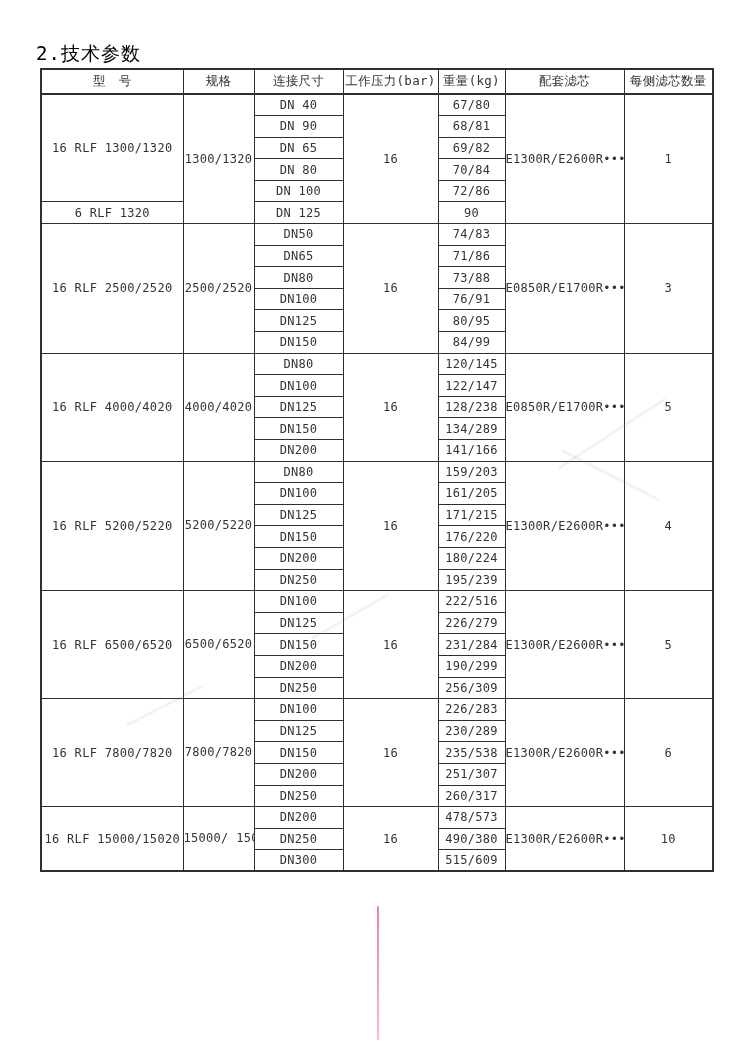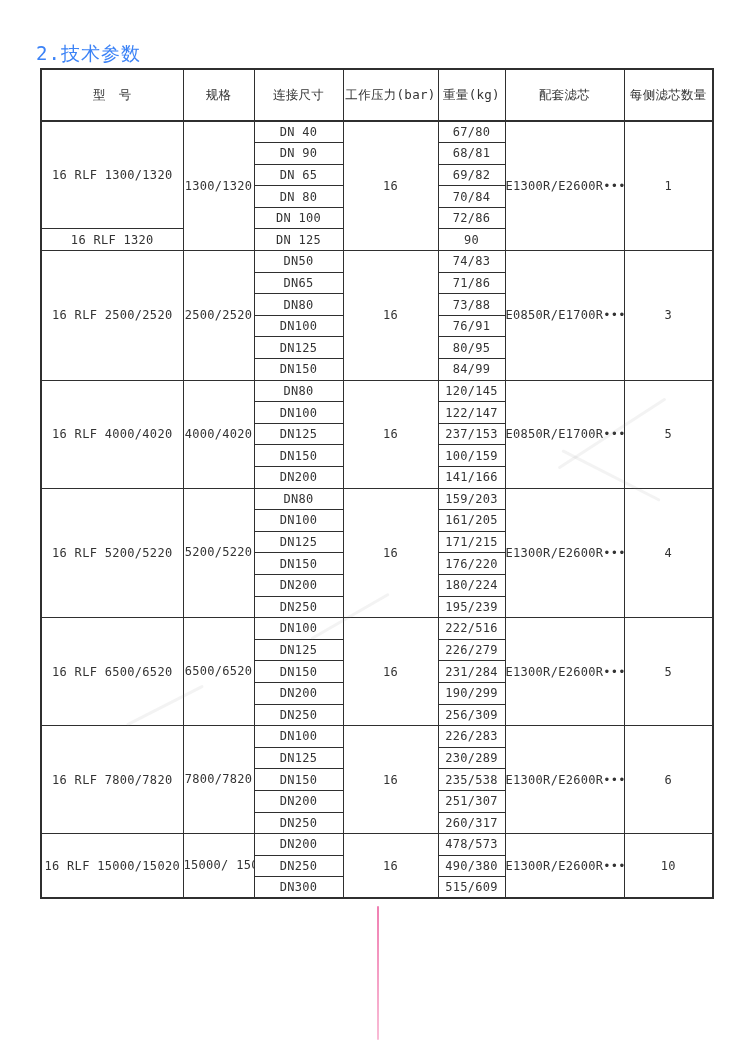--- a/index.html
+++ b/index.html
@@ -3,35 +3,35 @@
 <meta charset="utf-8">
 <style>
   html,body{margin:0;padding:0;}
   body{
     width:750px;height:1052px;position:relative;background:#ffffff;
     font-family:"DejaVu Sans Mono","Liberation Mono",monospace;
     color:#333333;overflow:hidden;
   }
   .page-title{
     position:absolute;left:36px;top:41px;margin:0;
-    font-size:19px;font-weight:normal;letter-spacing:1px;color:#3b82f6;
+    font-size:19px;font-weight:normal;letter-spacing:1px;color:#000000;
   }
   table.spec{
     position:absolute;left:40px;top:68px;
     border-collapse:collapse;table-layout:fixed;width:672px;
     border:2px solid #2f2f2f;
   }
   table.spec th, table.spec td{
     border:1px solid #2f2f2f;
     text-align:center;vertical-align:middle;
     padding:0;font-weight:normal;
     font-size:12px;letter-spacing:0.3px;color:#333333;
     overflow:hidden;white-space:nowrap;
   }
-  table.spec thead tr{height:52px;}
+  table.spec thead tr{height:25px;}
   table.spec thead th{font-size:12.5px;border-bottom:2px solid #2f2f2f;}
   table.spec tbody tr{height:21.6px;}
   td.model{text-align:left;padding-left:7px;}
   td.spec-cell{white-space:pre-line;line-height:15px;}
   td.filter{letter-spacing:0;font-size:11.5px;margin-left:36px;}
   .pink-line{
     position:absolute;left:377px;top:906px;width:2px;height:134px;
     border-radius:1px;
   }
   .artifact{
@@ -88,21 +88,21 @@
       </tr>
       <tr>
         <td>DN 80</td>
         <td>70/84</td>
       </tr>
       <tr>
         <td>DN 100</td>
         <td>72/86</td>
       </tr>
       <tr>
-        <td class="model" rowspan="1">16 RLF 1320</td>
+        <td class="model" rowspan="1">6 RLF 1320</td>
         <td>DN 125</td>
         <td>90</td>
       </tr>
       <tr>
         <td class="model" rowspan="6">16 RLF 2500/2520</td>
         <td class="spec-cell" rowspan="6">2500/2520</td>
         <td>DN50</td>
         <td rowspan="6">16</td>
         <td>74/83</td>
         <td class="filter" rowspan="6">E0850R/E1700R•••</td>
@@ -136,25 +136,25 @@
         <td>120/145</td>
         <td class="filter" rowspan="5">E0850R/E1700R•••</td>
         <td rowspan="5">5</td>
       </tr>
       <tr>
         <td>DN100</td>
         <td>122/147</td>
       </tr>
       <tr>
         <td>DN125</td>
-        <td>237/153</td>
-      </tr>
-      <tr>
-        <td>DN150</td>
-        <td>100/159</td>
+        <td>128/238</td>
+      </tr>
+      <tr>
+        <td>DN150</td>
+        <td>134/289</td>
       </tr>
       <tr>
         <td>DN200</td>
         <td>141/166</td>
       </tr>
       <tr>
         <td class="model" rowspan="6">16 RLF 5200/5220</td>
         <td class="spec-cell" rowspan="6">5200/5220</td>
         <td>DN80</td>
         <td rowspan="6">16</td>

